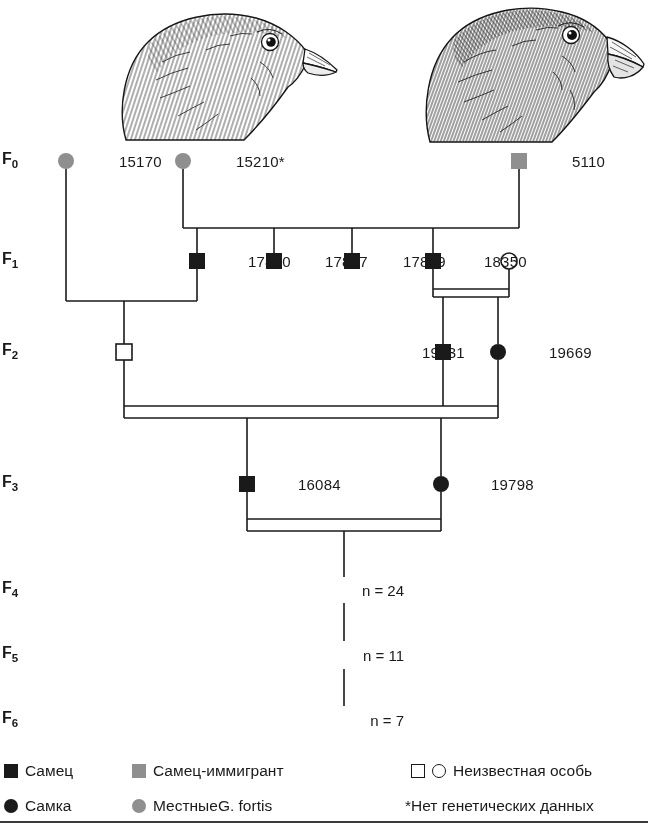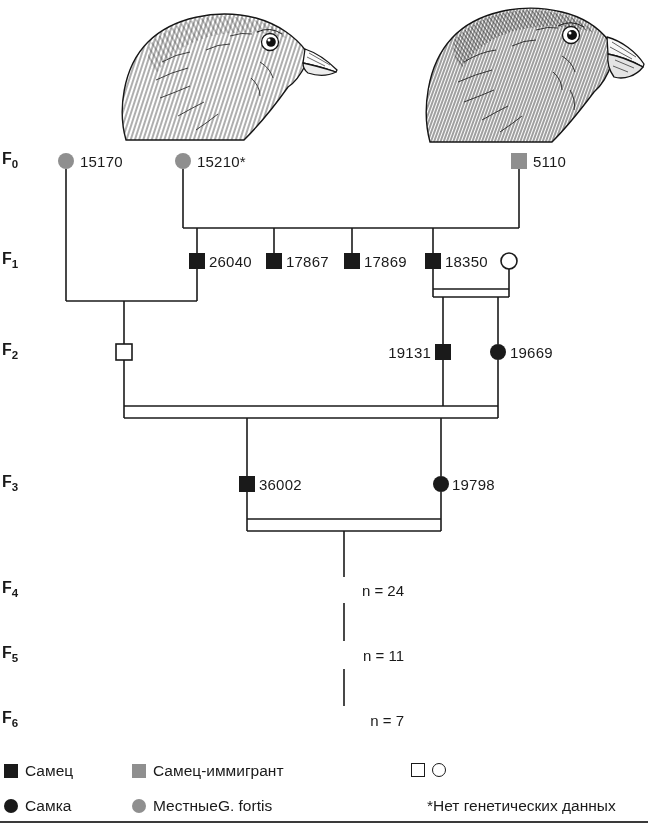--- a/index.html
+++ b/index.html
@@ -1,21 +1,21 @@
 <!DOCTYPE html>
 <html><head>
 <meta charset="utf-8">
 <style>
   html,body{margin:0;padding:0;background:#fff;}
   .canvas{position:relative;width:648px;height:823px;background:#fff;
           font-family:"Liberation Sans",sans-serif;color:#1a1a1a;overflow:hidden;}
   .bird{position:absolute;}
   .pedigree{position:absolute;left:0;top:0;}
-  .id-label{position:absolute;font-size:15px;line-height:1;transform:translateY(-50%);white-space:nowrap;letter-spacing:.2px;}
-  .id-right{width:48px;text-align:right;}
+  .id-label{position:absolute;font-size:15px;line-height:1;transform:translateY(-50%);white-space:nowrap;letter-spacing:.2px;margin-left:39px;}
+  .id-right{width:48px;}
   .n-label{position:absolute;font-size:15px;line-height:1;width:120px;text-align:right;transform:translateY(-50%);}
   .gen-label{position:absolute;left:2px;font-size:16px;font-weight:700;transform:translateY(-50%);line-height:1;}
   .gen-label sub{font-size:11.5px;font-weight:700;}
   .legend-item{position:absolute;display:flex;align-items:center;font-size:15.5px;line-height:1;white-space:nowrap;}
   .sw{width:14px;height:14px;margin-right:7px;flex:none;box-sizing:border-box;}
   .round{border-radius:50%;}
   .sw-black{background:#1a1a1a;}
   .sw-gray{background:#8f8f8f;}
   .sw-white{background:#fff;border:1.7px solid #1a1a1a;}
   .species{}
@@ -152,56 +152,57 @@
   <div class="gen-label" style="top:352px"><span>F</span><sub>2</sub></div>
   <div class="gen-label" style="top:484px"><span>F</span><sub>3</sub></div>
   <div class="gen-label" style="top:590px"><span>F</span><sub>4</sub></div>
   <div class="gen-label" style="top:655px"><span>F</span><sub>5</sub></div>
   <div class="gen-label" style="top:720px"><span>F</span><sub>6</sub></div>
 
   <span class="id-label" style="left:80px;top:161px">15170</span>
   <span class="id-label" style="left:197px;top:161px">15210*</span>
   <span class="id-label" style="left:533px;top:161px">5110</span>
 
-  <span class="id-label" style="left:209px;top:261px">26040</span>
+  <span class="id-label" style="left:209px;top:261px">17870</span>
   <span class="id-label" style="left:286px;top:261px">17867</span>
   <span class="id-label" style="left:364px;top:261px">17869</span>
   <span class="id-label" style="left:445px;top:261px">18350</span>
 
   <span class="id-label id-right" style="left:383px;top:352px">19131</span>
   <span class="id-label" style="left:510px;top:352px">19669</span>
 
-  <span class="id-label" style="left:259px;top:484px">36002</span>
+  <span class="id-label" style="left:259px;top:484px">16084</span>
   <span class="id-label" style="left:452px;top:484px">19798</span>
 
   <span class="n-label" style="left:284px;top:590px">n = 24</span>
   <span class="n-label" style="left:284px;top:655px">n = 11</span>
   <span class="n-label" style="left:284px;top:720px">n = 7</span>
 
   <div>
     <div class="legend-item" style="left:4px;top:763px">
       <div class="sw sw-black"></div>
       <span>Самец</span>
     </div>
     <div class="legend-item" style="left:132px;top:763px">
       <div class="sw sw-gray"></div>
       <span>Самец-иммигрант</span>
     </div>
     <div class="legend-item" style="left:411px;top:763px">
       <div class="sw sw-white"></div>
       <div class="sw sw-white round"></div>
+      <span>Неизвестная особь</span>
     </div>
     <div class="legend-item" style="left:4px;top:798px">
       <div class="sw sw-black round"></div>
       <span>Самка</span>
     </div>
     <div class="legend-item" style="left:132px;top:798px">
       <div class="sw sw-gray round"></div>
       <span>Местные </span>
       <span class="species">G. fortis</span>
     </div>
-    <div class="legend-item" style="left:427px;top:798px">
+    <div class="legend-item" style="left:405px;top:798px">
       <span>*Нет генетических данных</span>
     </div>
   </div>
 
   <div class="bottom-rule"></div>
 </div>
 
 </body></html>

